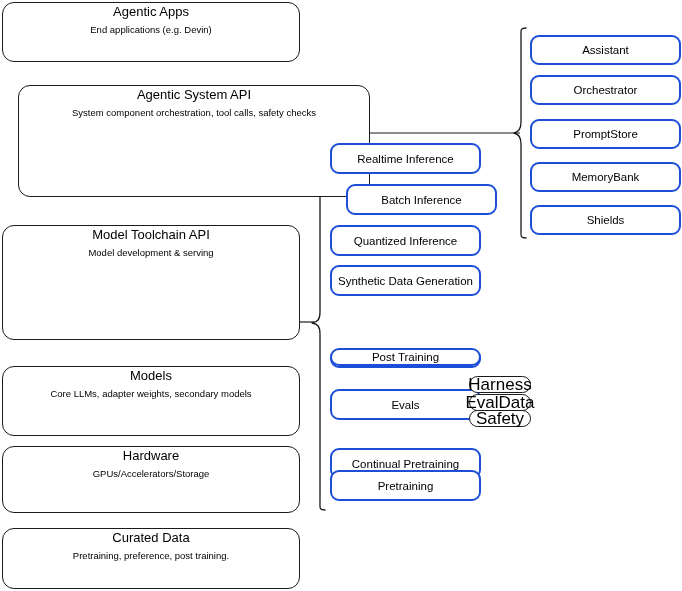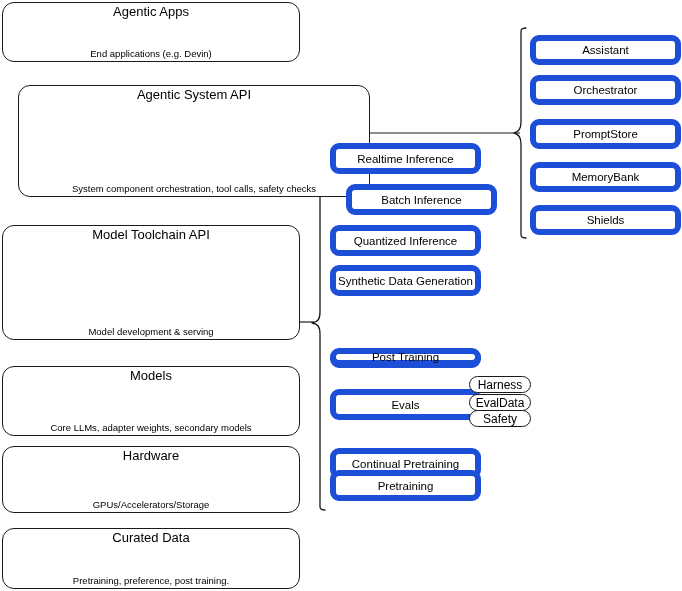--- a/index.html
+++ b/index.html
@@ -17,59 +17,59 @@
   }
   .node {
     position: absolute;
     box-sizing: border-box;
     background: #ffffff;
     border: 1px solid #1a1a1a;
     border-radius: 12px;
     display: flex;
     flex-direction: column;
     align-items: center;
-    justify-content: space-between;
+    justify-content: flex-start;
     text-align: center;
     color: #000000;
     z-index: 2;
   }
   .layer-title {
     font-size: 13px;
     line-height: 17px;
     color: #000000;
   }
   .layer-sub {
     font-size: 9.5px;
     line-height: 14px;
     margin-top: 3px;
     color: #000000;
   }
   .chip {
     position: absolute;
     box-sizing: border-box;
     background: #ffffff;
-    border: 6px solid #1d4ed8;
+    border: 2px solid #1d4ed8;
     border-radius: 9px;
     display: flex;
     align-items: center;
     justify-content: center;
     font-size: 11.5px;
     color: #000000;
     z-index: 3;
   }
   .pill {
     position: absolute;
     box-sizing: border-box;
     background: #ffffff;
     border: 1px solid #1a1a1a;
     border-radius: 11px;
     display: flex;
     align-items: center;
     justify-content: center;
-    font-size: 12px;
+    font-size: 17px;
     color: #000000;
     z-index: 6;
   }
   .brace, .connector {
     position: absolute;
     z-index: 1;
     pointer-events: none;
   }
   .brace svg, .connector svg { display: block; overflow: visible; }
 </style>

